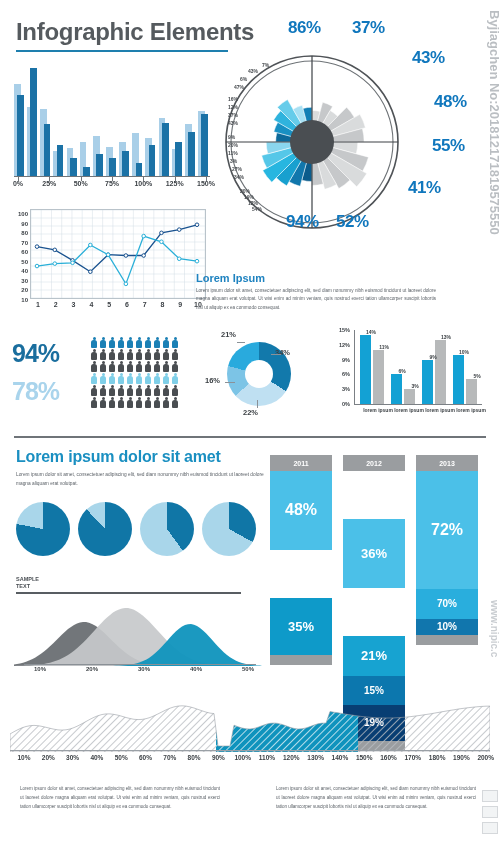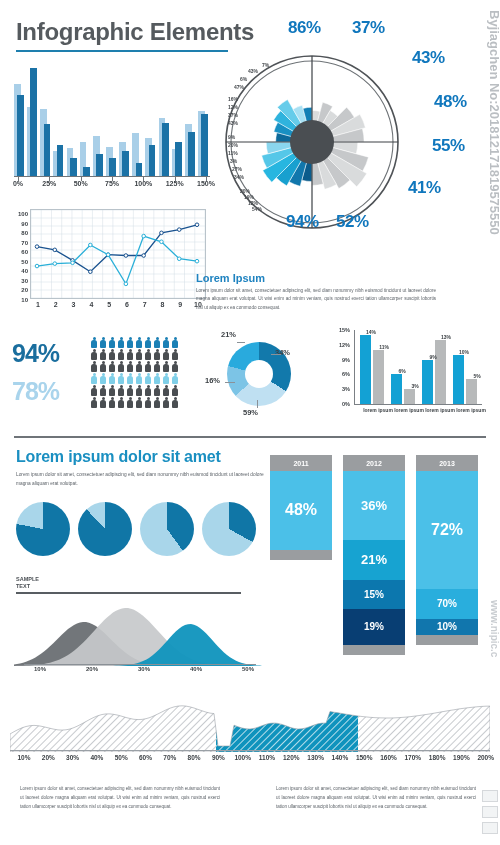--- a/index.html
+++ b/index.html
@@ -106,21 +106,21 @@
   .area-axis { position:absolute; left:10px; top:64px; width:232px; height:1px; background:#8a9096;}
   .area-xlab { position:absolute; top:66px; font-size:6px; font-weight:bold; color:#3c4145; transform:translateX(-50%);}
 
   
   #stacked-cols { position:absolute; left:270px; top:455px; width:220px; height:218px;}
   .stack { position:absolute; width:62px; }
   .stack-head { height:16px; background:#9a9da0; color:#fff; font-size:7px; font-weight:bold;
                 display:flex; align-items:center; justify-content:center;}
   .seg { display:flex; align-items:center; justify-content:center; color:#fff; font-weight:bold;}
   .seg-big { font-size:16px;}
-  .seg-mid { font-size:13px;}
+  .seg-mid { font-size:13px;margin-top:48px;}
   .seg-sm  { font-size:10px;}
   .stack-foot{ height:10px; background:#9a9da0;}
 
   
   #bottom-chart { position:absolute; left:10px; top:690px; width:480px; height:62px;}
   .bc-axis { position:absolute; left:0; top:60px; width:480px; height:1px; background:#9aa0a6;}
   .bc-xlabels { position:absolute; left:0; top:64px; width:480px; height:12px;}
   .bc-xlabels span { position:absolute; font-size:6.5px; font-weight:bold; color:#3c4145; transform:translateX(-50%);}
 
   
@@ -460,21 +460,21 @@
           <div class="person" style="color: rgb(74, 78, 82);"></div>
           <div class="person" style="color: rgb(74, 78, 82);"></div>
         </div>
       </div>
   </div>
 
   <div id="donut-chart">
     <div class="donut-ring" id="donut-ring" style="background: conic-gradient(rgb(18, 121, 171) 0deg, rgb(18, 121, 171) 122.4deg, rgb(191, 224, 242) 122.4deg, rgb(191, 224, 242) 226.8deg, rgb(124, 196, 230) 226.8deg, rgb(124, 196, 230) 284.4deg, rgb(41, 170, 221) 284.4deg, rgb(41, 170, 221) 360deg);"></div>
     <div class="donut-hole"></div>
     <div class="donut-lbl" style="left:70px; top:18px;">34%</div>
-    <div class="donut-lbl" style="left:38px; top:78px;">59%</div>
+    <div class="donut-lbl" style="left:38px; top:78px;">22%</div>
     <div class="donut-lbl" style="left:0px; top:46px;">16%</div>
     <div class="donut-lbl" style="left:16px; top:0px;">21%</div>
     <div class="donut-leader" style="left:66px; top:24px; width:10px;"></div>
     <div class="donut-leader" style="left:52px; top:70px; width:1px; height:8px;"></div>
     <div class="donut-leader" style="left:20px; top:52px; width:10px;"></div>
     <div class="donut-leader" style="left:32px; top:12px; width:8px;"></div>
   </div>
 
   <div id="grouped-bars">
     <div id="gb-ylabels">
@@ -556,20 +556,21 @@
         <div class="area-xlab" style="left: 130px;">30%</div>
         <div class="area-xlab" style="left: 182px;">40%</div>
         <div class="area-xlab" style="left: 234px;">50%</div>
       </div>
   </div>
 
   <div id="stacked-cols">
       <div class="stack" style="left: 0px; top: 0px;">
         <div class="stack-head">2011</div>
         <div class="seg seg-big" style="height: 78.72px; background: rgb(75, 192, 232);">48%</div>
+        <div class="seg seg-mid" style="height: 57.4px; background: rgb(14, 154, 201);">35%</div>
         <div class="stack-foot"></div>
       </div>
       <div class="stack" style="left: 73px; top: 0px;">
         <div class="stack-head">2012</div>
         <div class="seg seg-mid" style="height: 68.8352px; background: rgb(75, 192, 232);">36%</div>
         <div class="seg seg-mid" style="height: 40.1538px; background: rgb(23, 163, 209);">21%</div>
         <div class="seg seg-sm" style="height: 28.6813px; background: rgb(12, 119, 174);">15%</div>
         <div class="seg seg-sm" style="height: 36.3297px; background: rgb(8, 62, 115);">19%</div>
         <div class="stack-foot"></div>
       </div>

